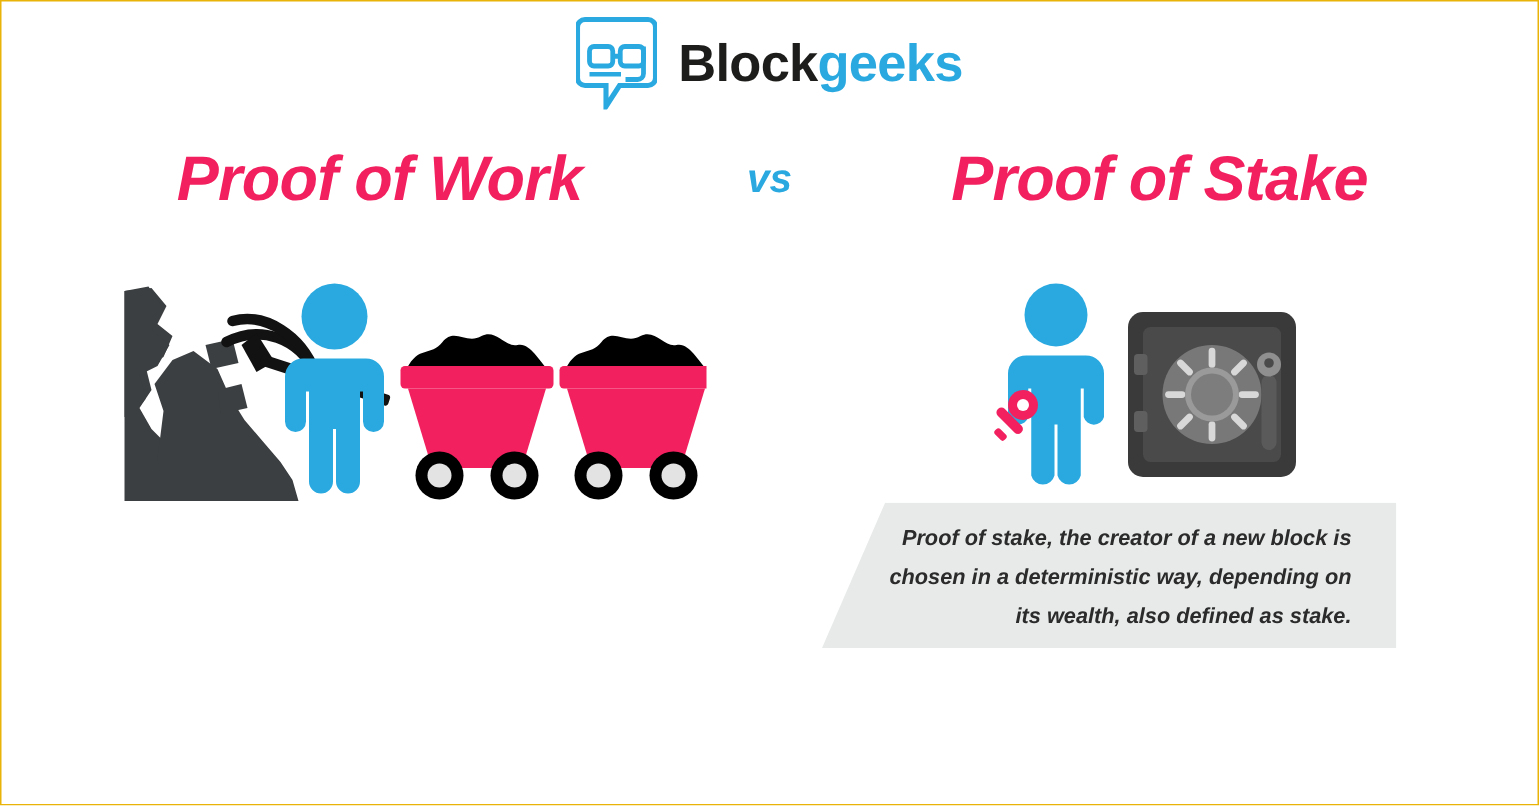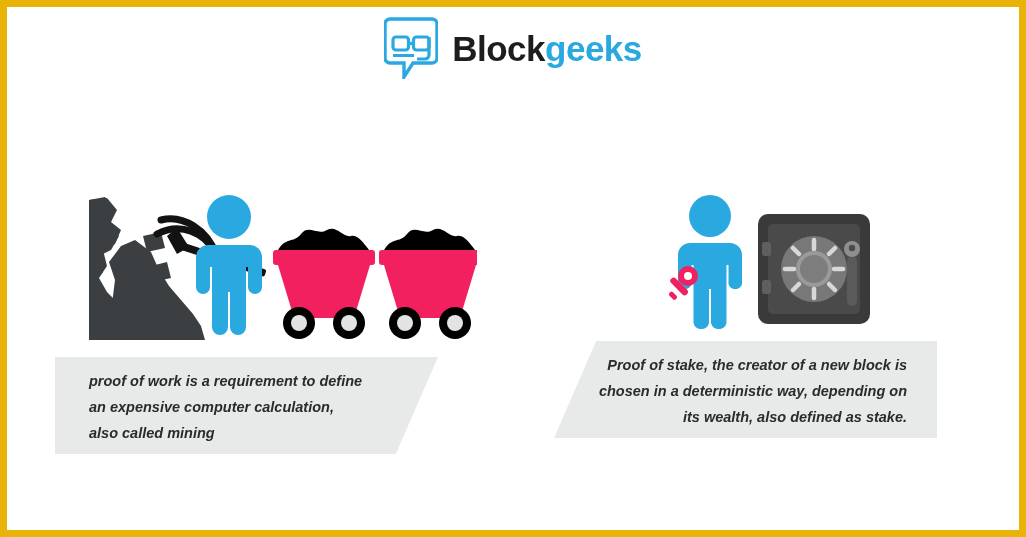--- a/index.html
+++ b/index.html
@@ -8,21 +8,21 @@
     background: #ffffff;
   }
   body {
     font-family: "Liberation Sans", sans-serif;
   }
   #canvas {
     position: relative;
     width: 1026px;
     height: 537px;
     background: #ffffff;
-    border: 7px solid #eab308;
+    border: 1px solid #eab308;
     box-sizing: border-box;
     overflow: hidden;
   }
 
   
   .logo-wrap {
     position: absolute;
     left: 0; right: 0;
     top: 10px;
     display: flex;
@@ -137,20 +137,25 @@
         <path d="M24.5 26.5 H29.5" stroke="#29a9e0" stroke-width="3.2"></path>
         <path d="M45 20 V38 A4 4 0 0 1 41 42 H33" fill="none" stroke="#29a9e0" stroke-width="3.2"></path>
         <path d="M9 38.5 H30" stroke="#29a9e0" stroke-width="3"></path>
       </svg>
     </span>
     <span class="logo-text">
       <span class="t-block">Block</span><span class="t-geeks">geeks</span>
     </span>
   </div>
 
+  <div class="headings">
+    <div class="heading left">Proof of Work</div>
+    <div class="vs-word">vs</div>
+    <div class="heading right">Proof of Stake</div>
+  </div>
 
   <div class="illus-left">
     <svg viewBox="0 0 400 152" width="400" height="152" xmlns="http://www.w3.org/2000/svg">
 
       <g>
         <path fill="#3c3f41" d="M12 8 L30 6 L40 18 L34 30 L44 38 L38 52 L26 58 L30 74 L22 86 L30 100 L40 110 L52 118 L66 128 L84 140 L100 148 L12 148 Z"></path>
         <path fill="#3c3f41" d="M12 8 L28 5 L38 20 L30 34 L42 44 L34 58 L22 64 L26 80 L16 92 L12 92 Z"></path>
         <path fill="#3c3f41" d="M44 54 L58 48 L74 60 L82 78 L92 94 L104 108 L116 122 L124 134 L128 148 L40 148 L34 120 L38 88 L32 70 Z"></path>
       </g>
 
@@ -228,25 +233,20 @@
         <circle cx="152" cy="77" r="18" fill="#9a9a9a"></circle>
         <circle cx="152" cy="77" r="14" fill="#7d7d7d"></circle>
         <rect x="185" y="64" width="10" height="50" rx="5" fill="#5a5a5a"></rect>
         <circle cx="190" cy="57" r="8" fill="#8f8f8f"></circle>
         <circle cx="190" cy="56" r="3.2" fill="#4a4a4a"></circle>
       </g>
 
     </svg>
   </div>
 
-  <div class="caption caption-left">
-    <div class="caption-text">proof of work is a requirement to define
-an expensive computer calculation,
-also called mining</div>
-  </div>
 
   <div class="caption caption-right">
     <div class="caption-text">Proof of stake, the creator of a new block is
 chosen in a deterministic way, depending on
 its wealth, also defined as stake.</div>
   </div>
 
 </div>
 
 </body></html>

